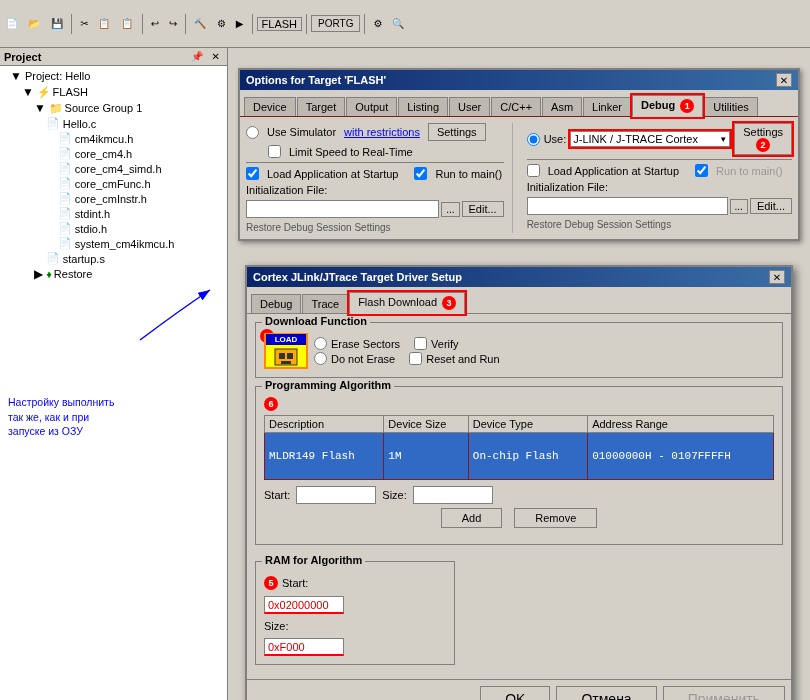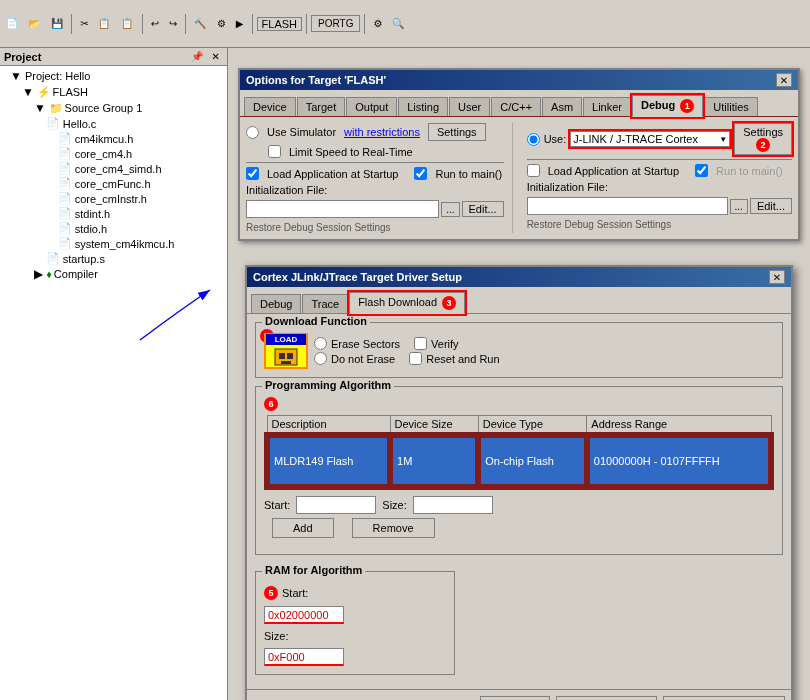--- a/index.html
+++ b/index.html
@@ -92,26 +92,26 @@
     .load-icon-bottom { display: flex; align-items: center; justify-content: center; }
 
     .download-options { display: flex; flex-direction: column; gap: 2px; }
     .download-option-row { display: flex; align-items: center; gap: 4px; }
     .cb-label { font-size: 11px; }
     .ram-input { border: 1px solid #808080; border-bottom: 2px solid #ff0000; background: white; padding: 1px 3px; font-size: 11px; width: 80px; height: 18px; color: #ff0000; }
 
     
     .prog-table { width: 100%; border-collapse: collapse; font-size: 11px; }
     .prog-table th { background: #d4d0c8; border: 1px solid #808080; padding: 2px 4px; text-align: left; font-weight: normal; }
-    .prog-table td { border: 6px solid #7f1d1d; padding: 17px 4px; background: white; }
+    .prog-table td { border: 1px solid #7f1d1d; padding: 17px 4px; background: white; font-family: Liberation Mono, monospace; }
     .prog-table tr.selected td { background: #316ac5; color: white; }
     .jtrace-bottom-input { border: 1px solid #808080; background: white; padding: 1px 3px; font-size: 11px; width: 80px; height: 18px; }
 
     
-    .jtrace-btns { display: flex; justify-content: flex-start; gap: 18px; padding: 4px 8px 8px; }
+    .jtrace-btns { display: flex; justify-content: center; gap: 12px; padding: 4px 8px 8px; }
     .jtrace-btn { background: #d4d0c8; border: 1px solid #808080; padding: 3px 20px; cursor: pointer; font-size: 11px; }
 
     
     .dialog-footer { display: flex; justify-content: flex-end; gap: 6px; padding: 6px; border-top: 1px solid #808080; background: #d4d0c8; }
     .footer-btn { background: #d4d0c8; border: 1px solid #808080; padding: 4px 24px; cursor: pointer; font-size: 14px; min-width: 55px; }
 
     
     .num-badge { display: inline-block; background: red; color: white; border-radius: 50%; width: 14px; height: 14px; text-align: center; line-height: 14px; font-size: 9px; font-weight: bold; }
 
     
@@ -220,24 +220,29 @@
         <span>system_cm4ikmcu.h</span>
       </div>
       <div class="tree-item tree-indent-4">
         <span style="margin-right:3px;">📄</span>
         <span>startup.s</span>
       </div>
 
       <div class="tree-item tree-indent-3">
         <span class="tree-icon">▶</span>
         <span style="color:green; margin-right:2px;">♦</span>
-        <span>Compiler</span>
+        <span>Restore</span>
       </div>
     </div>
 
+    <div class="annotation">
+      <span>Настройку выполнить</span><br>
+      <span>так же, как и при</span><br>
+      <span>запуске из ОЗУ</span>
+    </div>
   </div>
 
   <div class="right-content">
 
     <div class="dialog-options">
       <div class="dialog-title-bar">
         <span>Options for Target 'FLASH'</span>
         <button class="dialog-close">✕</button>
       </div>
 

